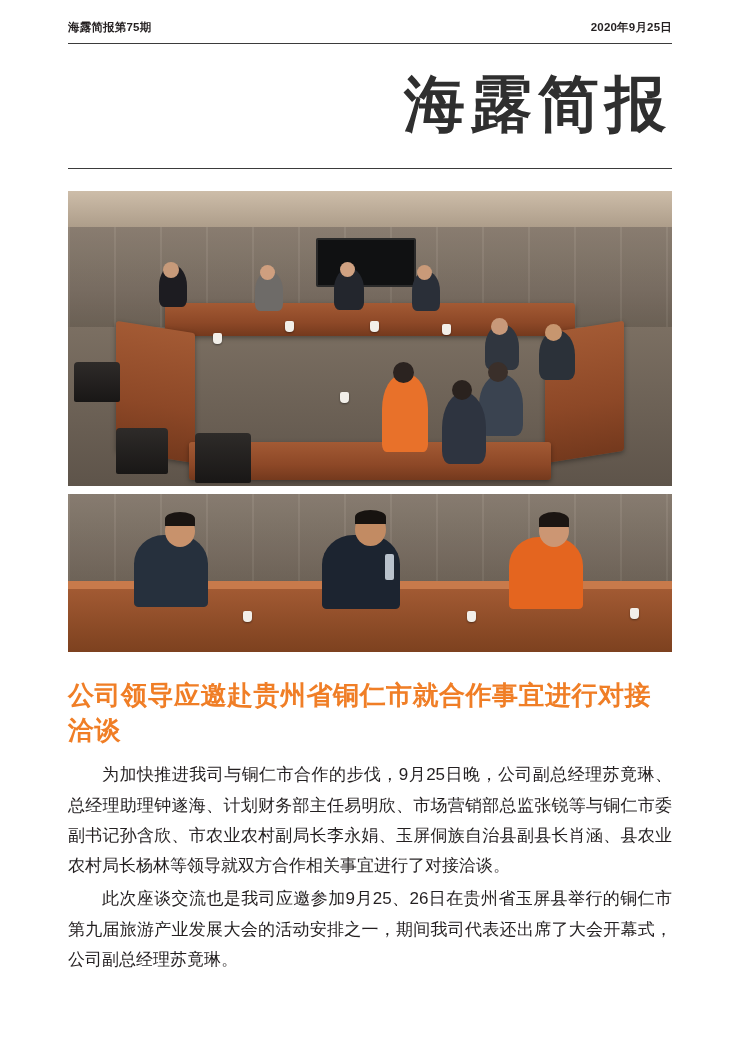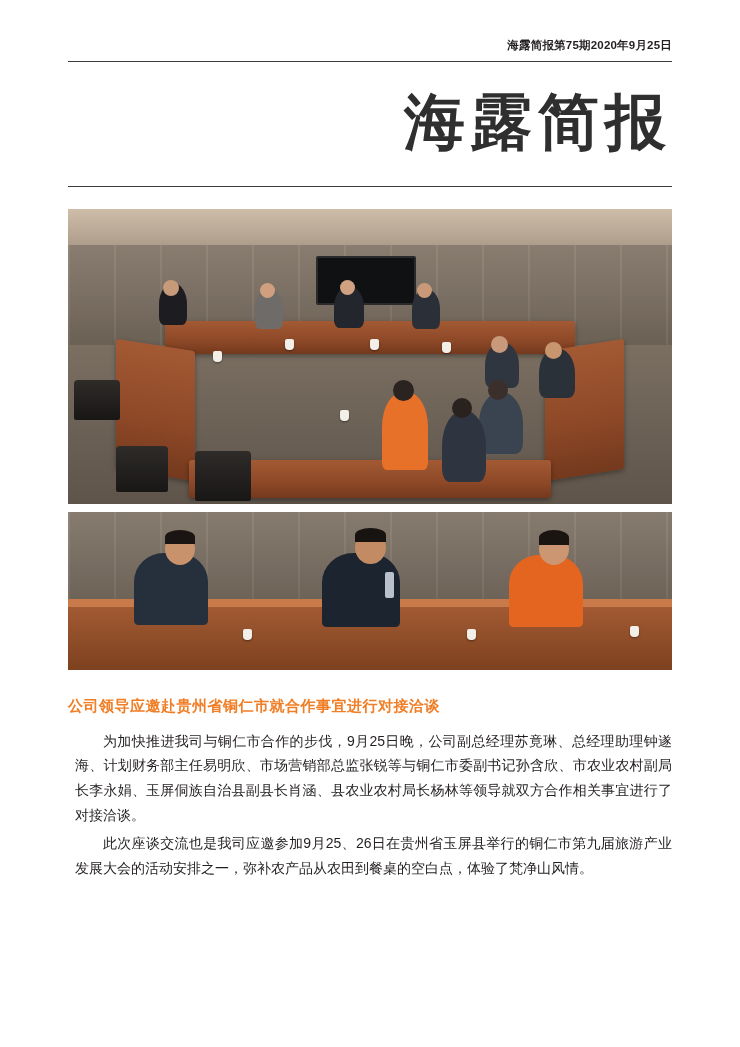--- a/index.html
+++ b/index.html
@@ -19,23 +19,23 @@
     width: 740px;
     height: 1047px;
     box-sizing: border-box;
     padding: 0 68px;
     background: #ffffff;
   }
 
   
   .masthead-bar {
     display: flex;
-    justify-content: flex-end;
+    justify-content: space-between;
     align-items: flex-end;
-    padding-top: 38px;
+    padding-top: 20px;
     font-size: 11.5px;
     font-weight: bold;
     color: #231f20;
     letter-spacing: 0.2px;
   }
   .masthead-bar .issue {
     font-weight: bold;
   }
   .masthead-bar .date {
     font-weight: bold;
@@ -160,32 +160,32 @@
     background: linear-gradient(180deg,#a25a33 0%, #7d411f 100%);
   }
   .p2-table-edge {
     position: absolute; left:0; right:0; bottom: 40%; height: 5%;
     background: #c87a4b;
   }
 
   
   .headline {
     margin-top: 26px;
-    font-size: 15px;
+    font-size: 26px;
     font-weight: bold;
     color: #f07e26;
     letter-spacing: 0.5px;
     line-height: 1.35;
   }
   .body-copy {
     margin-top: 12px;
   }
   .body-copy p {
-    margin: 0 0 3px 7px;
-    font-size: 14px;
+    margin: 0 0 3px 0;
+    font-size: 17px;
     line-height: 1.78;
     text-align: justify;
     text-justify: inter-ideograph;
     text-indent: 2em;
     color: #231f20;
   }
 </style>
 </head>
 <body>
 
@@ -279,16 +279,16 @@
       <div class="cup" style="left:29%;top:74%"></div>
       <div class="cup" style="left:66%;top:74%"></div>
       <div class="cup" style="left:93%;top:72%"></div>
     </div>
   </div>
 
   <div class="headline">公司领导应邀赴贵州省铜仁市就合作事宜进行对接洽谈</div>
 
   <div class="body-copy">
     <p>为加快推进我司与铜仁市合作的步伐，9月25日晚，公司副总经理苏竟琳、总经理助理钟遂海、计划财务部主任易明欣、市场营销部总监张锐等与铜仁市委副书记孙含欣、市农业农村副局长李永娟、玉屏侗族自治县副县长肖涵、县农业农村局长杨林等领导就双方合作相关事宜进行了对接洽谈。</p>
-    <p>此次座谈交流也是我司应邀参加9月25、26日在贵州省玉屏县举行的铜仁市第九届旅游产业发展大会的活动安排之一，弥补农产品从农田到餐桌的空白点，体验了梵净山风情。</p>
+    <p>此次座谈交流也是我司应邀参加9月25、26日在贵州省玉屏县举行的铜仁市第九届旅游产业发展大会的活动安排之一，期间我司代表还出席了大会开幕式，公司副总经理苏竟琳。</p>
   </div>
 
 </div>
 
 </body></html>

